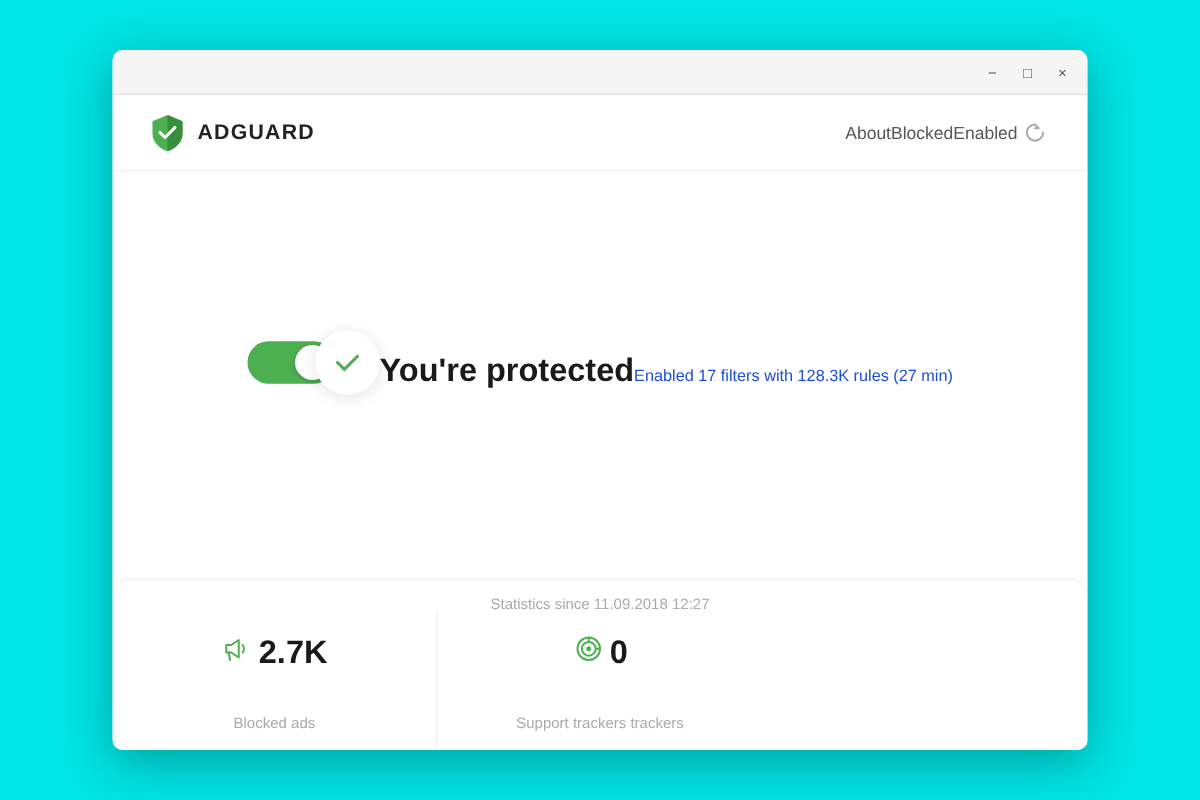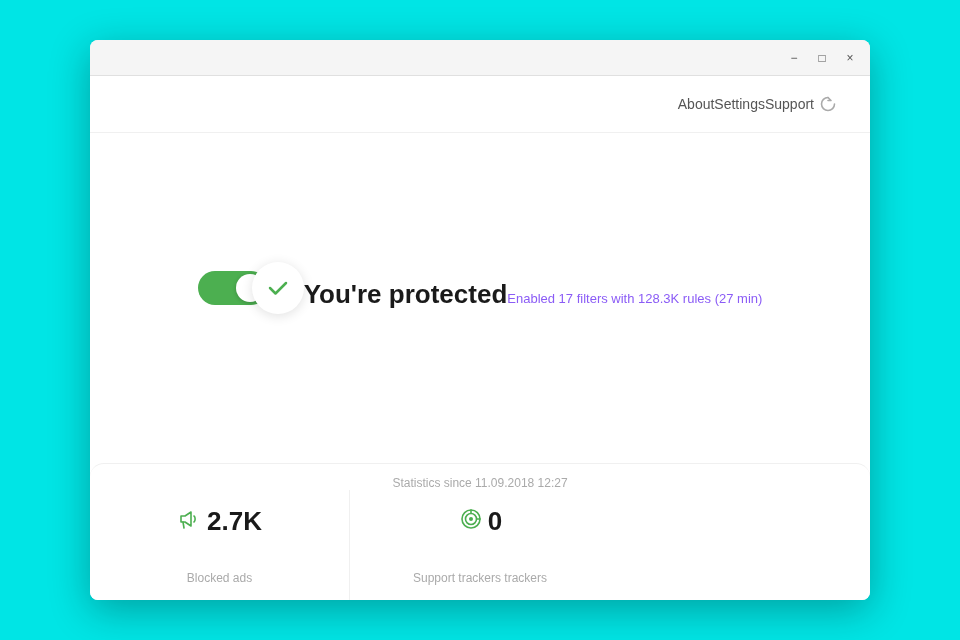--- a/index.html
+++ b/index.html
@@ -174,21 +174,21 @@
     .status-title {
       font-size: 26px;
       font-weight: 600;
       color: #1a1a1a;
       margin-bottom: 8px;
       text-align: center;
     }
 
     .status-subtitle {
       font-size: 13px;
-      color: #8b5cf6;
+      color: #1d4ed8;
       text-align: center;
     }
 
     
     .stats-section {
       width: 100%;
       border-top: 1px solid #f0f0f0;
       margin-top: auto;
       flex-shrink: 0;
       border-radius: 14px;
@@ -254,25 +254,34 @@
     <div class="title-bar-controls">
       <div class="tb-btn">−</div>
       <div class="tb-btn">□</div>
       <div class="tb-btn close">×</div>
     </div>
   </div>
 
   <div class="app-content">
 
     <div class="app-header">
+      <div class="logo-area">
+
+        <svg class="logo-shield" viewBox="0 0 32 32">
+          <path d="M16 2 L28 7 L28 17 C28 24 22 29 16 31 C10 29 4 24 4 17 L4 7 Z" fill="#4caf50"></path>
+          <path d="M16 2 L28 7 L28 17 C28 24 22 29 16 31" fill="#388e3c"></path>
+          <path d="M10 16 L14 20 L22 12" stroke="white" stroke-width="2.5" fill="none" stroke-linecap="round" stroke-linejoin="round"></path>
+        </svg>
+        <span class="logo-text">ADGUARD</span>
+      </div>
 
       <nav class="nav-links">
         <a class="nav-link">About</a>
-        <a class="nav-link">Settings</a>
-        <a class="nav-link">Support</a>
+        <a class="nav-link">Blocked</a>
+        <a class="nav-link">Enabled</a>
         <div class="refresh-btn">
 
           <svg width="18" height="18" viewBox="0 0 18 18" fill="none">
             <path d="M15.5 9A6.5 6.5 0 1 1 9 2.5" stroke="#aaa" stroke-width="1.6" stroke-linecap="round"></path>
             <path d="M9 2.5 L12 5.5 L9 5.5" stroke="#aaa" stroke-width="1.6" stroke-linecap="round" stroke-linejoin="round"></path>
           </svg>
         </div>
       </nav>
     </div>
 

